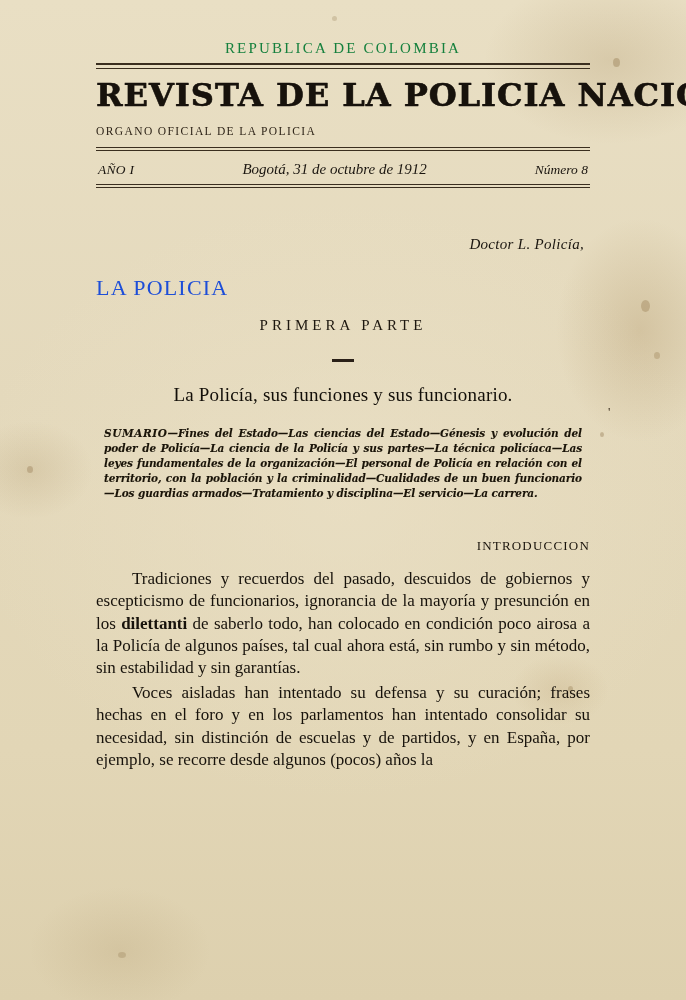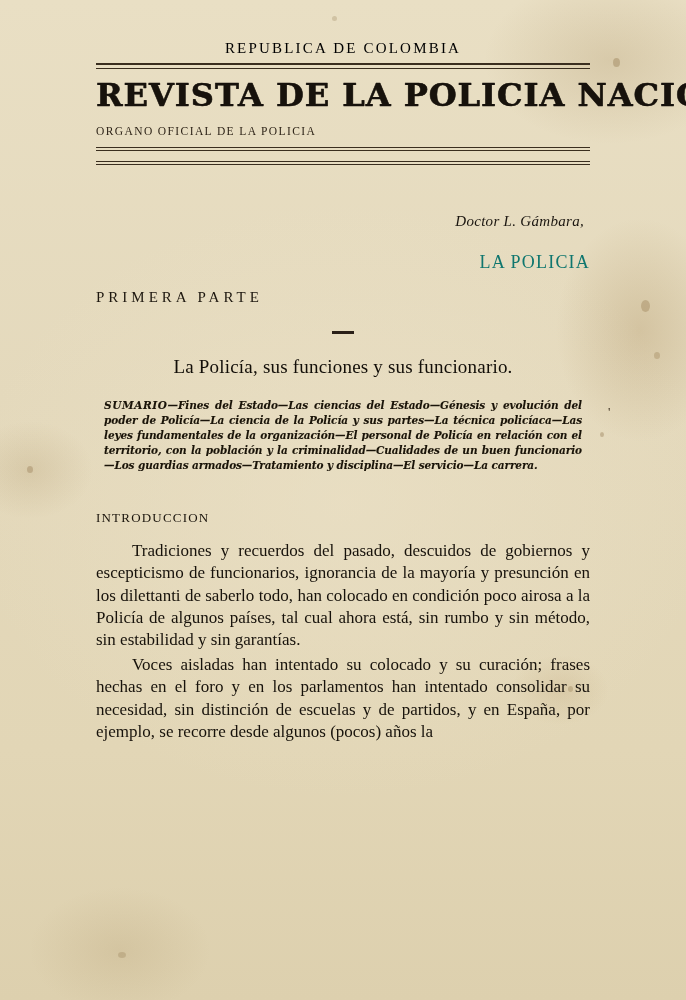--- a/index.html
+++ b/index.html
@@ -46,21 +46,21 @@
     top: 40px;
     width: 494px;
   }
 
   
   .republica {
     text-align: center;
     font-family: "Liberation Serif", serif;
     font-size: 15px;
     letter-spacing: 2.2px;
-    color: #000000;
+    color: #15803d;
     margin-bottom: 0;
   }
   .rule-double {
     border-top: 2px solid #3a2e1f;
     border-bottom: 1px solid #3a2e1f;
     height: 3px;
     margin: 6px 0 10px 0;
   }
   .rule-double.thin {
     border-top: 1px solid #3a2e1f;
@@ -101,29 +101,29 @@
   
   .byline {
     text-align: right;
     font-style: italic;
     font-size: 15px;
     margin: 48px 6px 22px 0;
     letter-spacing: 0.3px;
   }
 
   .art-title {
-    text-align: right;
-    font-size: 18px;
+    text-align: left;
+    font-size: 22px;
     letter-spacing: 1.2px;
-    color: #0f766e;
+    color: #1d4ed8;
     font-weight: normal;
     margin: 0 0 16px 0;
   }
   .art-subtitle {
-    text-align: left;
+    text-align: center;
     font-size: 15px;
     letter-spacing: 4px;
     color: #1d170f;
     margin: 0 0 14px 0;
   }
   .dash {
     text-align: center;
     margin: 6px 0 18px 0;
   }
   .dash span {
@@ -149,37 +149,37 @@
     text-align: justify;
     color: #191308;
     font-weight: bold;
     margin: 0 8px 0 8px;
     font-style: italic;
     -webkit-text-stroke: 0.1px #191308;
   }
   .sumario .lead { letter-spacing: 0.6px; }
 
   .section-head {
-    text-align: left;
+    text-align: right;
     font-size: 13px;
     letter-spacing: 1.2px;
     margin: 36px 0 14px 0;
     color: #1a140c;
   }
 
   p.body {
     font-size: 17px;
     line-height: 1.32;
     text-align: justify;
     margin: 0 0 2px 0;
     text-indent: 36px;
     color: #17120b;
     hyphens: manual;
   }
-  p.body b { font-weight: normal; }
+  p.body b { font-weight: bold; }
 
   .marginal-dot {
     position: absolute;
     left: 608px;
     top: 404px;
     font-size: 13px;
     color: #3a2e1f;
   }
 </style>
 </head>
@@ -202,41 +202,46 @@
     <div class="republica">REPUBLICA  DE  COLOMBIA</div>
 
     <div class="rule-double"></div>
 
     <div class="masthead-title">REVISTA DE LA POLICIA NACIONAL</div>
 
     <div class="organo">ORGANO OFICIAL DE LA POLICIA</div>
 
     <div class="rule-double thin"></div>
 
+    <div class="issueline">
+      <span class="ano">AÑO I</span>
+      <span class="place">Bogotá, 31 de octubre de 1912</span>
+      <span class="num">Número 8</span>
+    </div>
 
     <div class="rule-double thin"></div>
 
-    <div class="byline">Doctor L. Gámbara,</div>
+    <div class="byline">Doctor L. Policía,</div>
 
     <h1 class="art-title">LA POLICIA</h1>
 
     <div class="art-subtitle">PRIMERA PARTE</div>
 
     <div class="dash"><span></span></div>
 
     <div class="art-headline">La Policía, sus funciones y sus funcionario.</div>
 
     <div class="sumario">
       <span class="lead">SUMARIO</span><span>—Fines del Estado—Las ciencias del Estado—Génesis y evolución del poder de Policía—La ciencia de la Policía y sus partes—La técnica policíaca—Las leyes fundamentales de la organización—El personal de Policía en relación con el territorio, con la población y la criminalidad—Cualidades de un buen funcionario—Los guardias armados—Tratamiento y disciplina—El servicio—La carrera.</span>
     </div>
 
     <div class="section-head">INTRODUCCION</div>
 
     <p class="body">
       <span>Tradiciones y recuerdos del pasado, descuidos de gobiernos y escepticismo de funcionarios, ignorancia de la mayoría y presunción en los <b>dilettanti</b> de saberlo todo, han colocado en condición poco airosa a la Policía de algunos países, tal cual ahora está, sin rumbo y sin método, sin estabilidad y sin garantías.</span>
     </p>
     <p class="body">
-      <span>Voces aisladas han intentado su colocado y su curación; frases hechas en el foro y en los parlamentos han intentado consolidar su necesidad, sin distinción de escuelas y de partidos, y en España, por ejemplo, se recorre desde algunos (pocos) años la</span>
+      <span>Voces aisladas han intentado su defensa y su curación; frases hechas en el foro y en los parlamentos han intentado consolidar su necesidad, sin distinción de escuelas y de partidos, y en España, por ejemplo, se recorre desde algunos (pocos) años la</span>
     </p>
   </div>
 
   <div class="marginal-dot">'</div>
 </div>
 
 </body></html>

